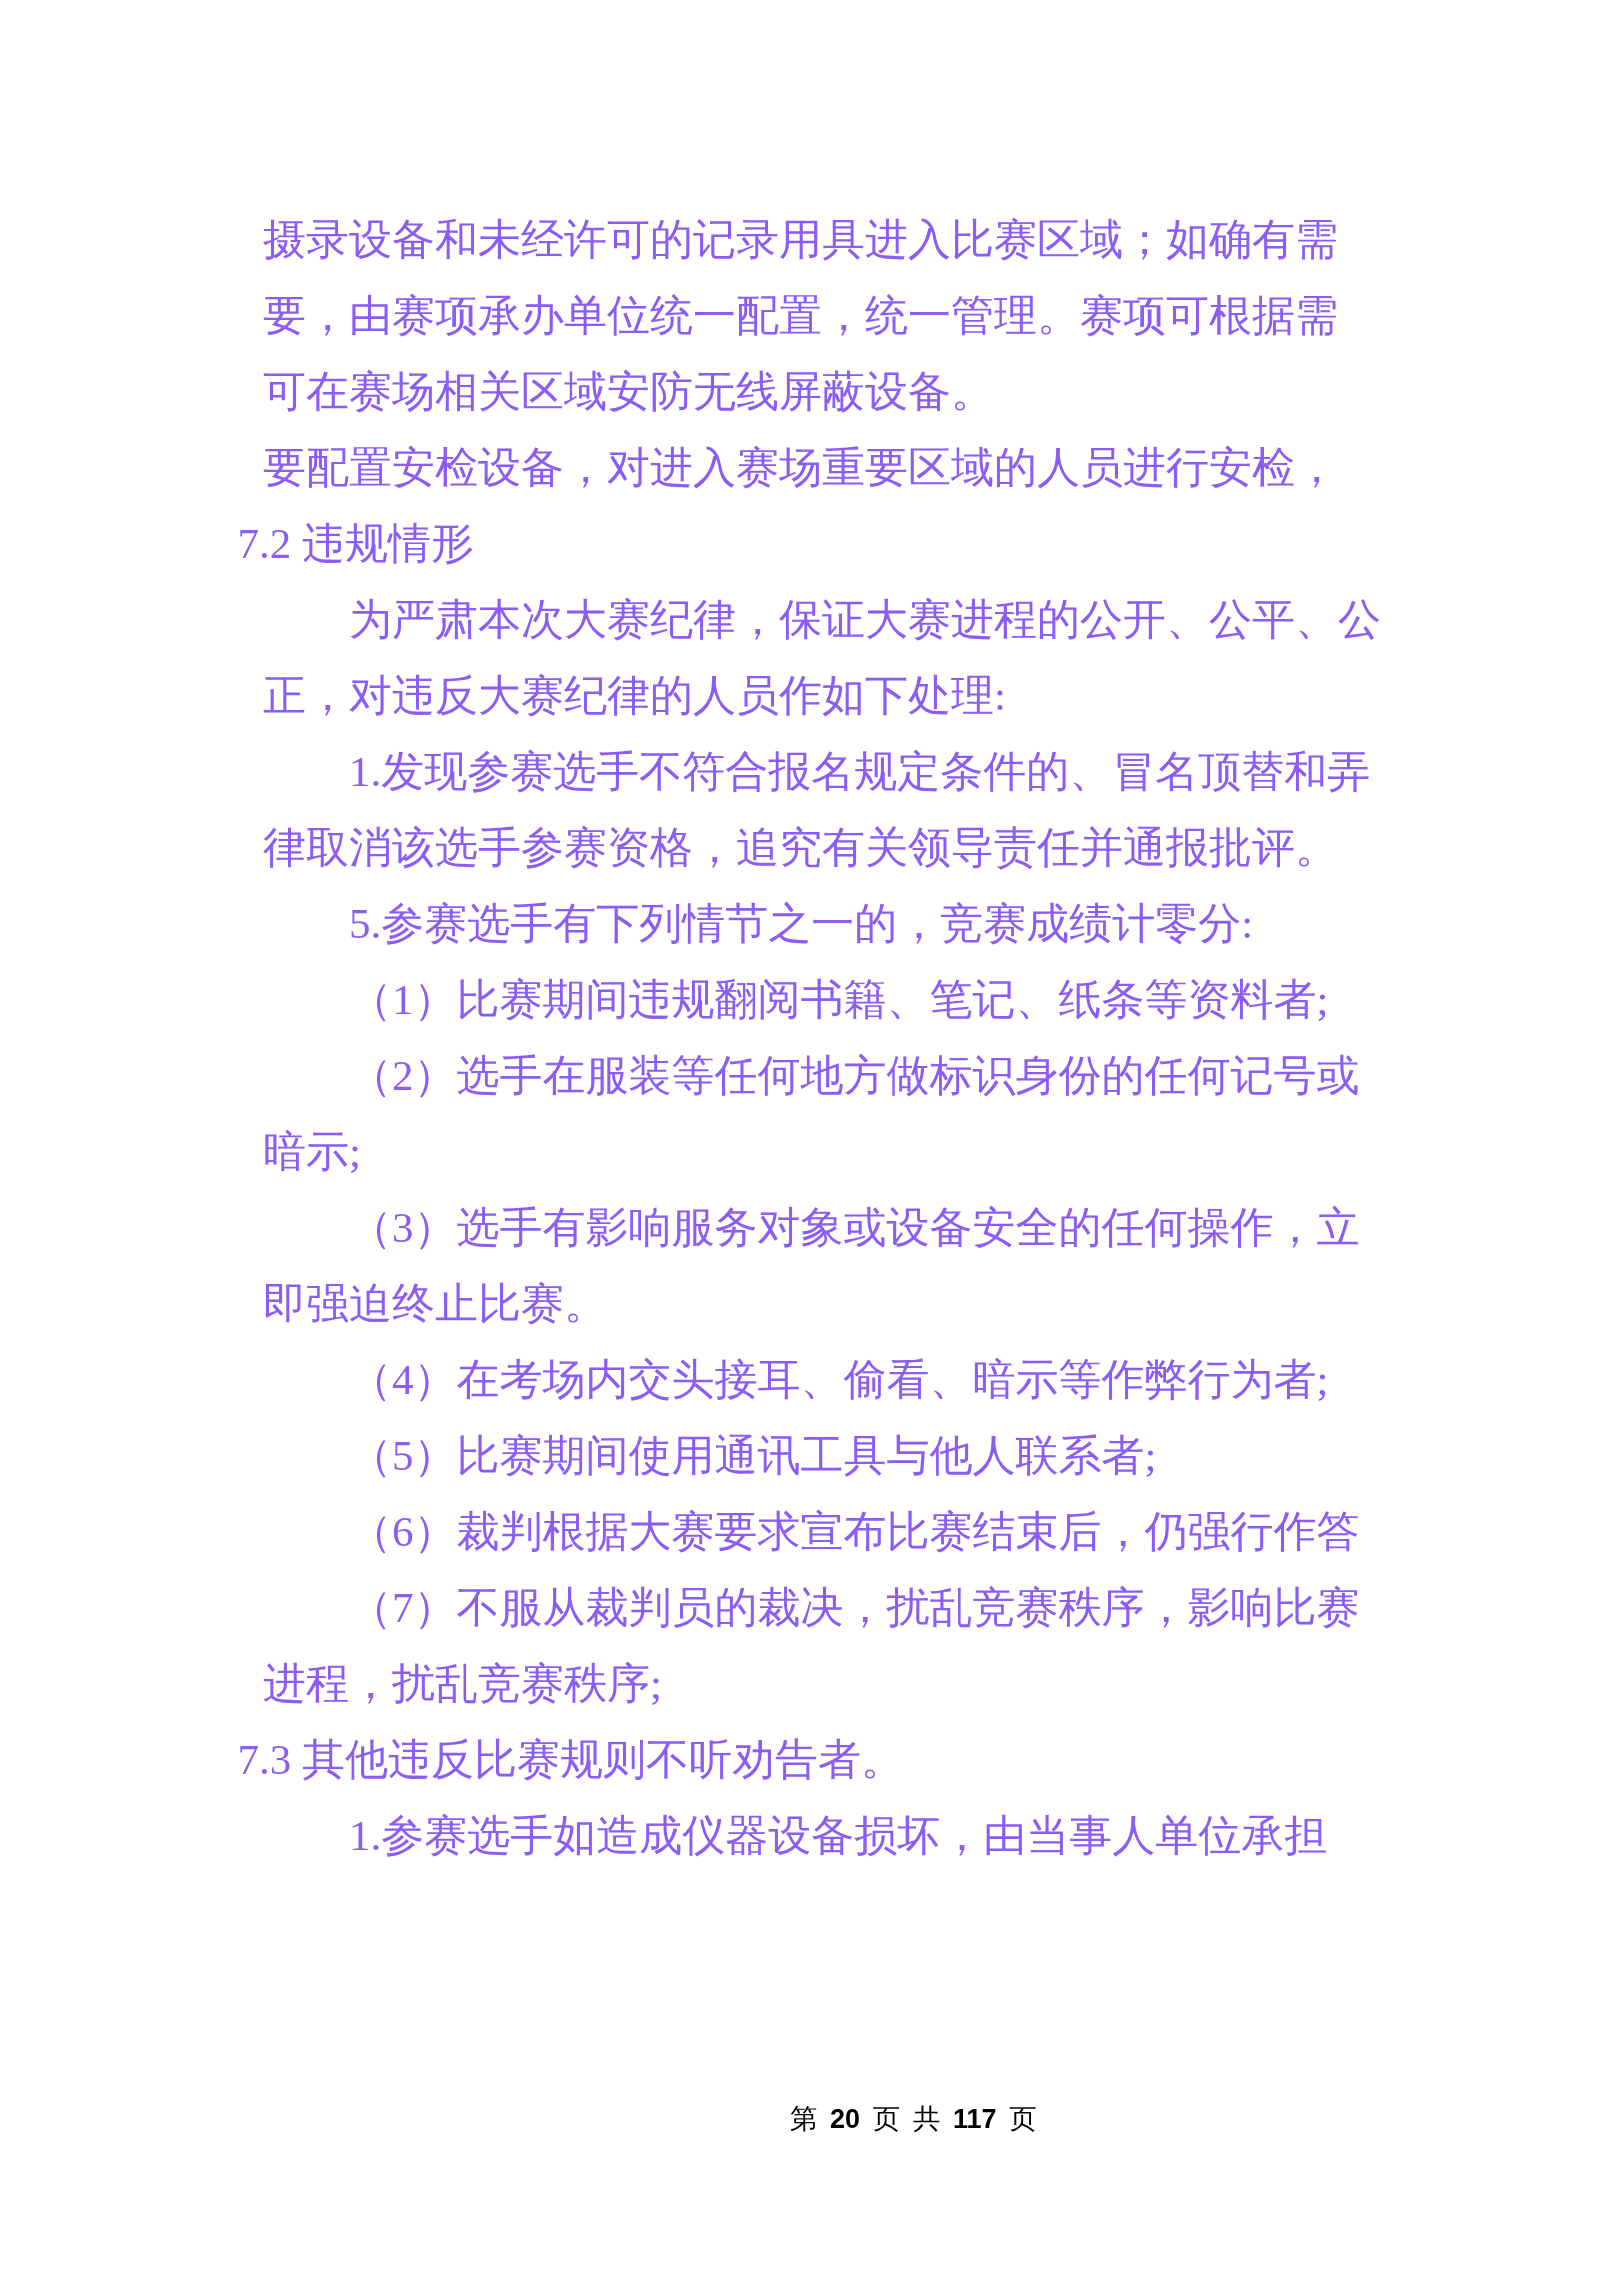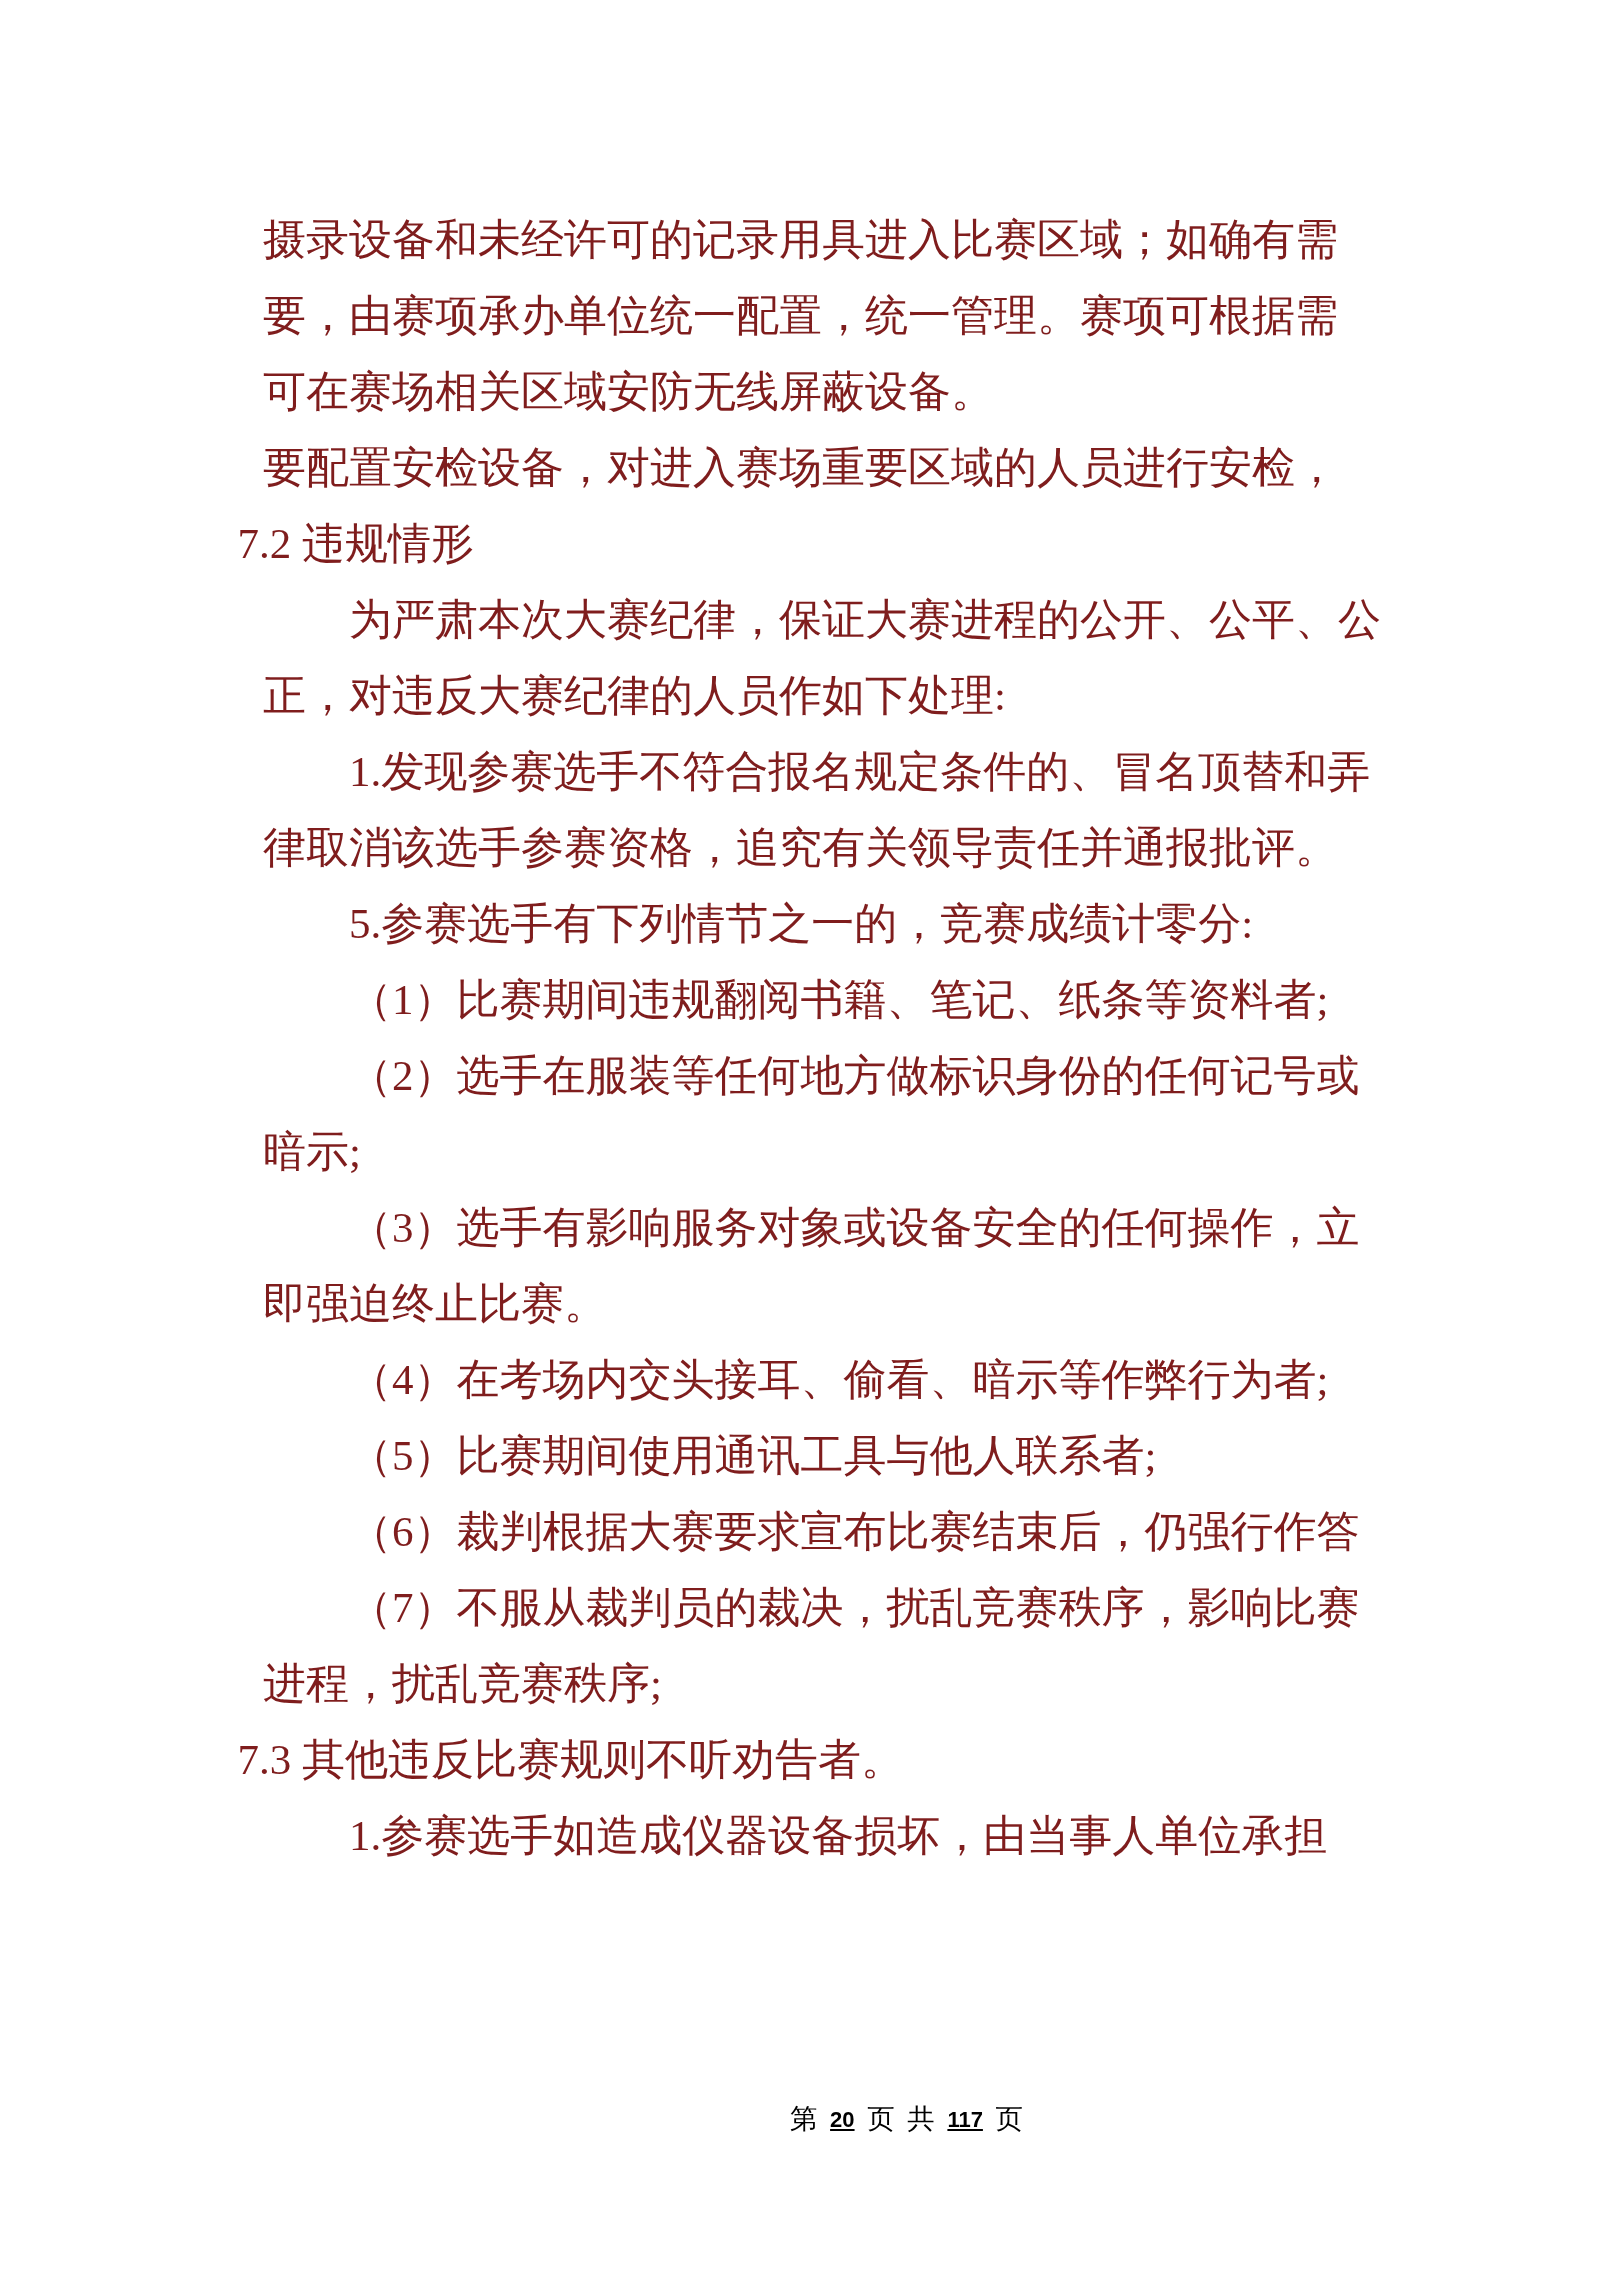--- a/index.html
+++ b/index.html
@@ -24,21 +24,21 @@
     left: 263px;
     top: 202px;
     width: 1088px;
   }
   .line {
     font-size: 43px;
     line-height: 76px;
     height: 76px;
     letter-spacing: 0px;
     white-space: nowrap;
-    color: #7f1d1d;
+    color: #8b5cf6;
   }
   .line.indent {
     padding-left: 86px;
   }
   .line.heading {
     margin-left: -25.5px;
   }
   .footer {
     position: absolute;
     left: 790px;
@@ -47,22 +47,21 @@
     display: flex;
     align-items: center;
     gap: 12.7px;
     font-size: 27.4px;
     line-height: 39px;
     color: #000000;
   }
   .footer .num {
     font-family: "Liberation Sans", "DejaVu Sans", sans-serif;
     font-weight: 700;
-    font-size: 22px;
-    text-decoration: underline;
+    font-size: 27px;
   }
 </style>
 </head>
 <body>
 
 <div class="page">
 
   <div class="text-block">
     <div class="line">摄录设备和未经许可的记录用具进入比赛区域；如确有需</div>
     <div class="line">要，由赛项承办单位统一配置，统一管理。赛项可根据需</div>

